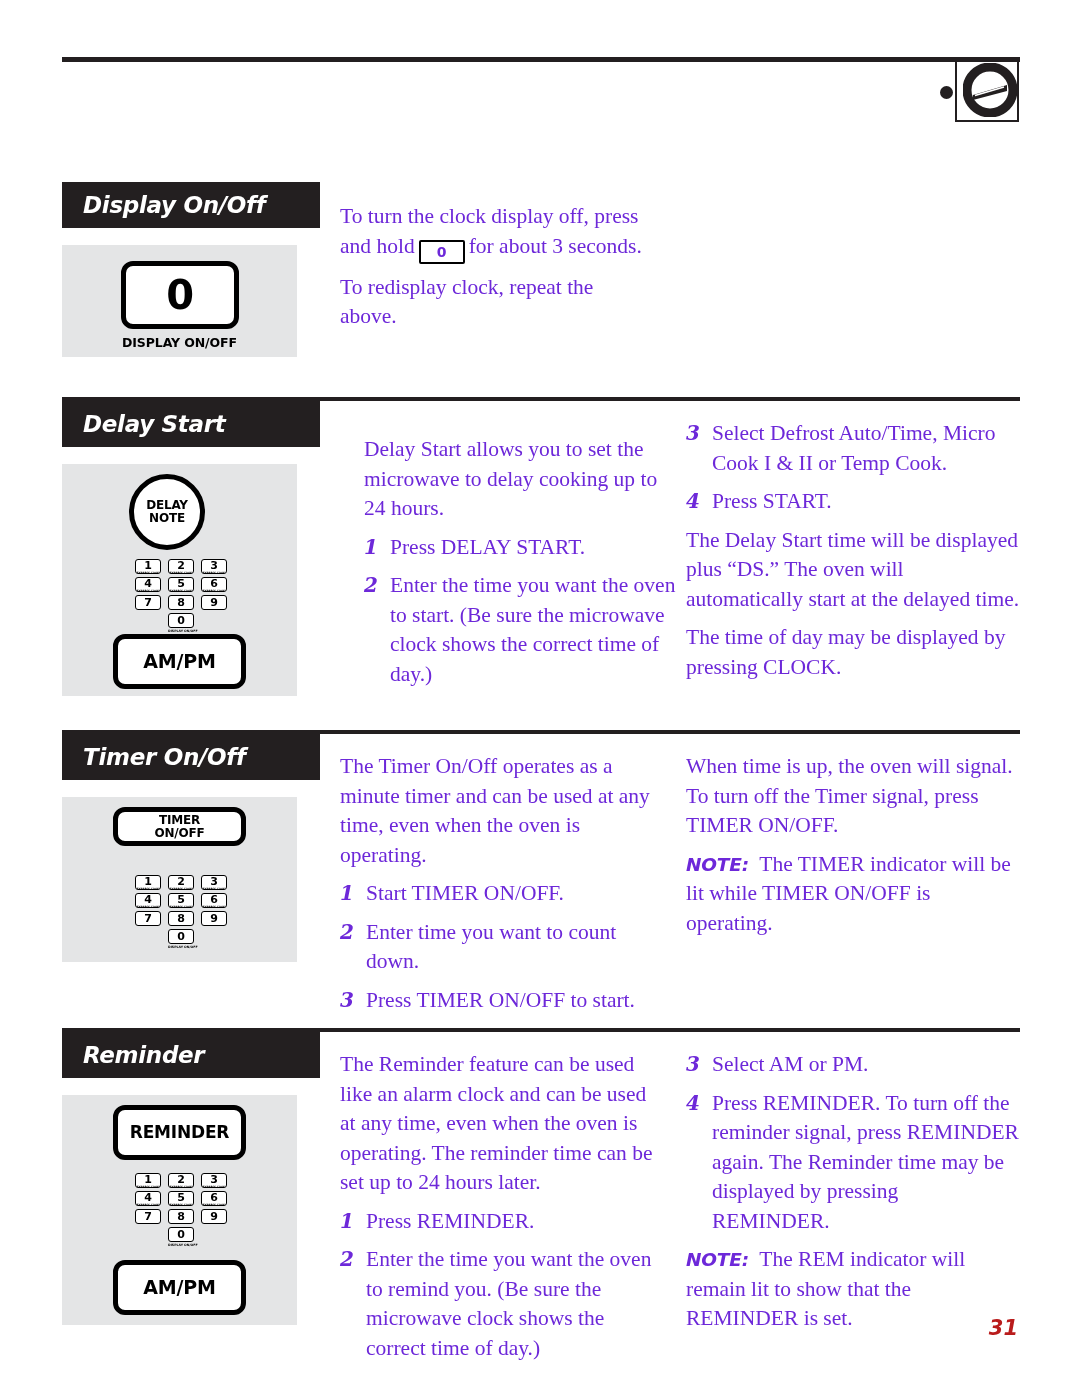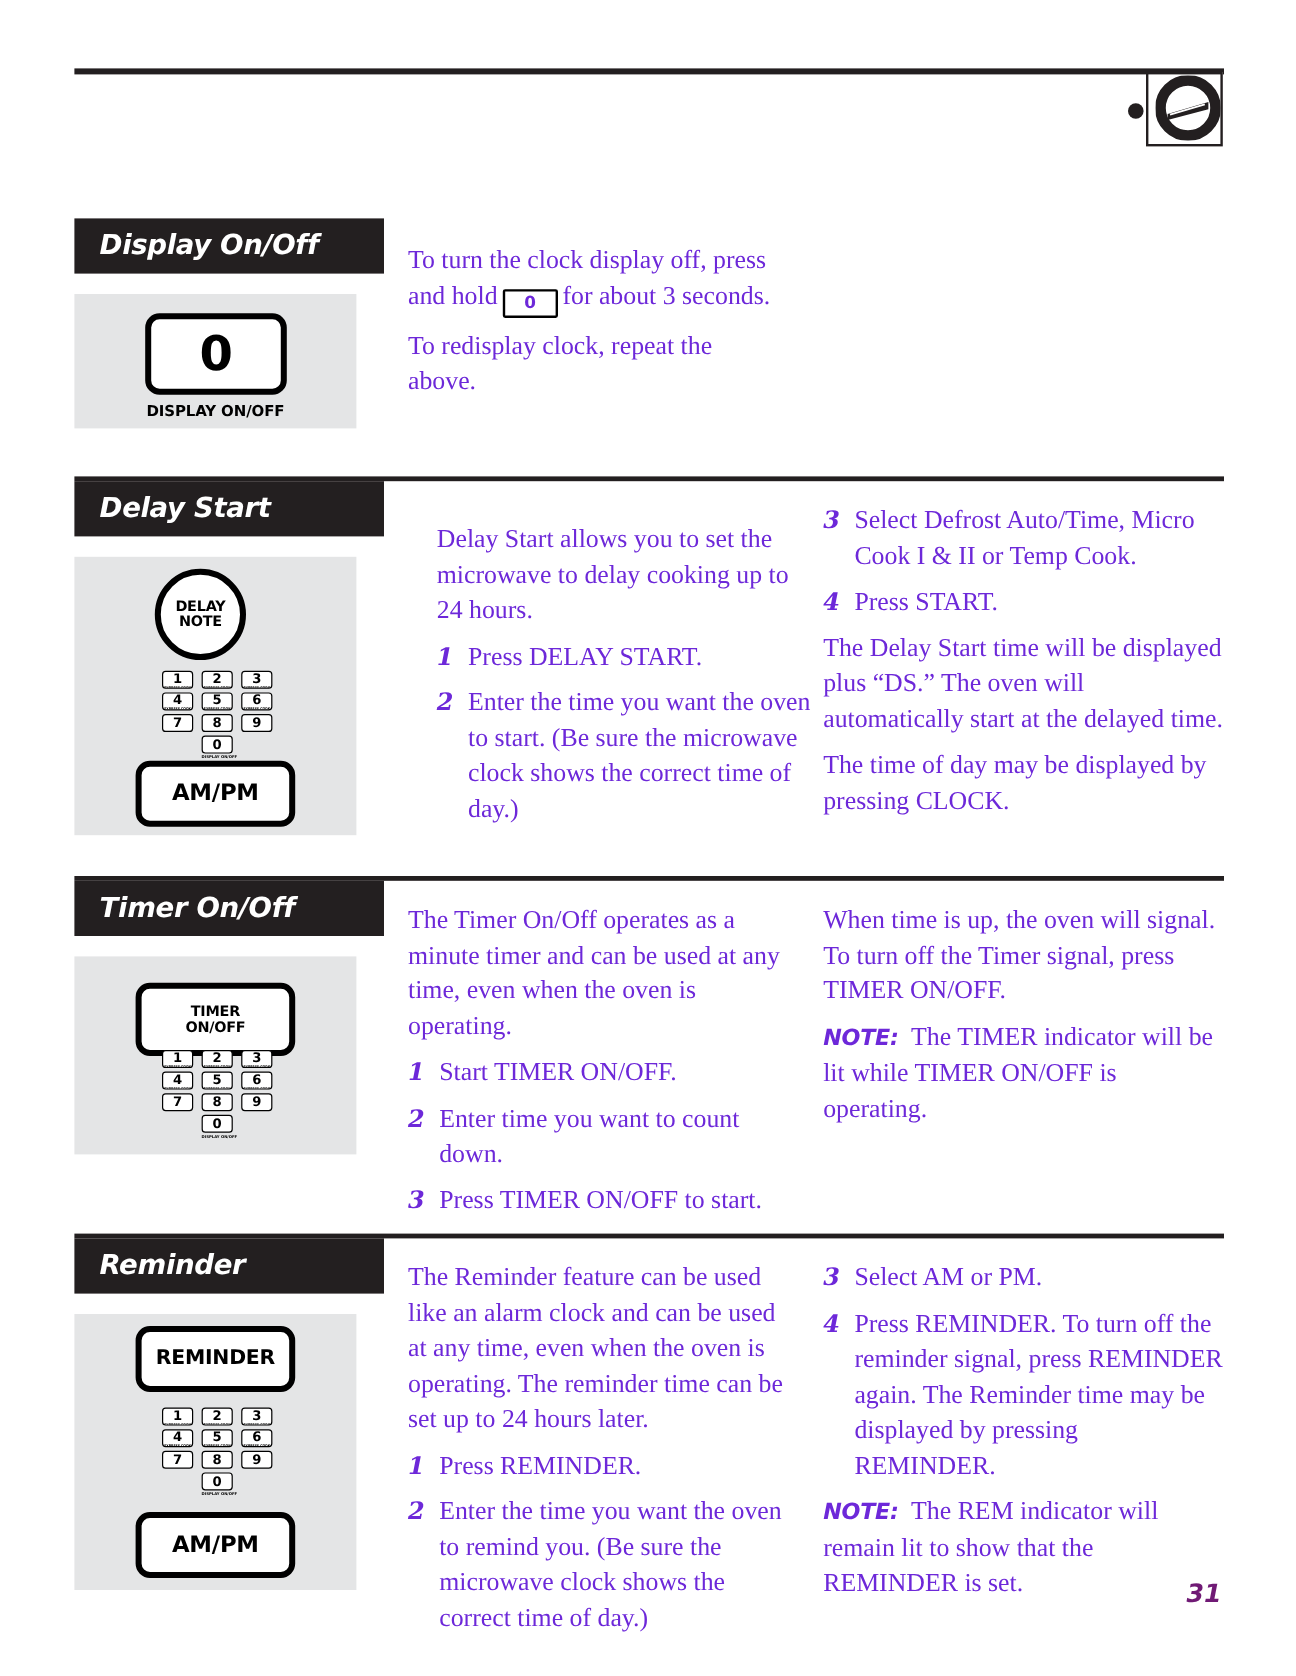--- a/index.html
+++ b/index.html
@@ -235,21 +235,21 @@
   }
 
   .page-num {
     position: absolute;
     right: 62px;
     top: 1316px;
     font-family: "DejaVu Sans", sans-serif;
     font-weight: bold;
     font-style: italic;
     font-size: 21px;
-    color: #701a75;
+    color: #b91c1c;
   }
 </style>
 </head>
 <body>
 
 <div class="page">
 
   <div class="top-rule"></div>
   <div class="corner-dot"></div>
   <div class="corner-box"></div>
@@ -345,21 +345,21 @@
       <p>The time of day may be displayed by pressing CLOCK.</p>
     </div>
   </div>
 
   <div class="section" style="top:730px;">
     <div class="sec-rule"></div>
     <div class="sec-head" style="top:4px;">
       <span class="sec-head-label">Timer On/Off</span>
     </div>
     <div class="art-panel" style="top:67px; width:235px; height:165px;">
-      <div class="btn-rect" style="left:51px; top:22px; width:133px; height:61px;">
+      <div class="btn-rect" style="left:51px; top:10px; width:133px; height:39px;">
         <span class="btn-txt">TIMER</span>
         <span class="btn-txt">ON/OFF</span>
       </div>
 
       <div class="keypad" style="left:73px; top:78px; width:95px; height:68px;">
         <div class="key" style="left:0px;  top:0px;  width:26px; height:15px;">
             <span class="key-num">1</span>
             <span class="key-sub">EXPRESS COOK</span>
           </div>
         <div class="key" style="left:33px; top:0px;  width:26px; height:15px;">

